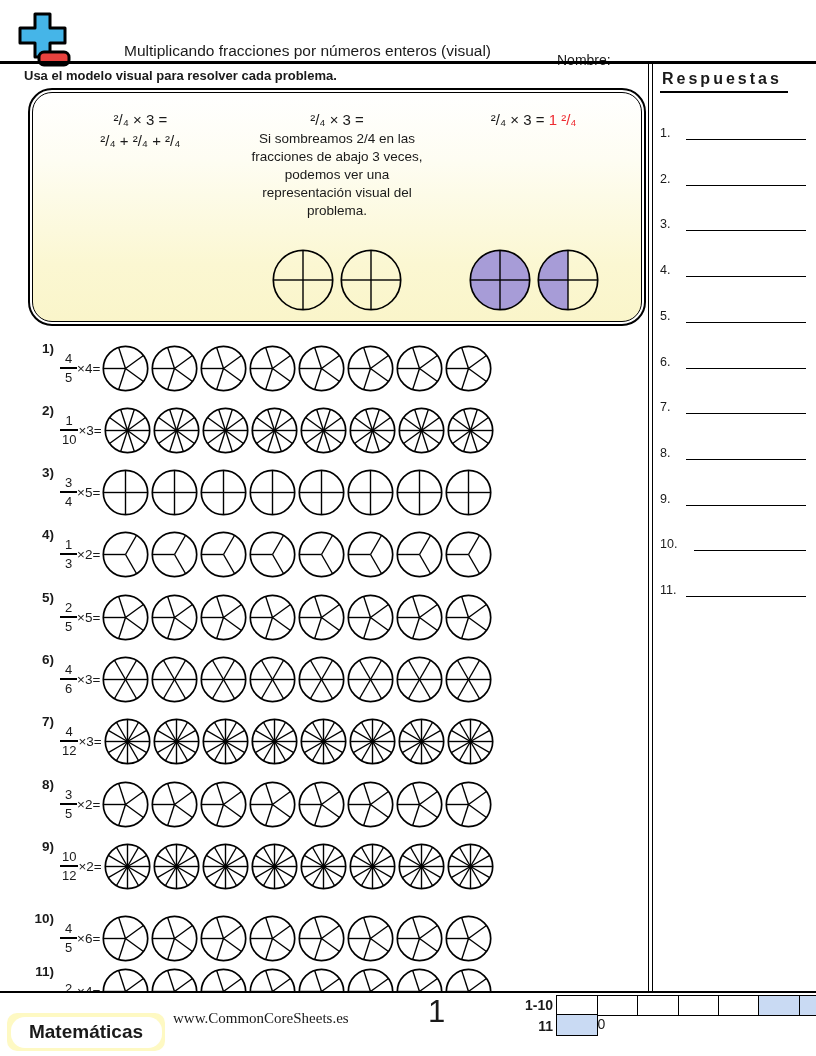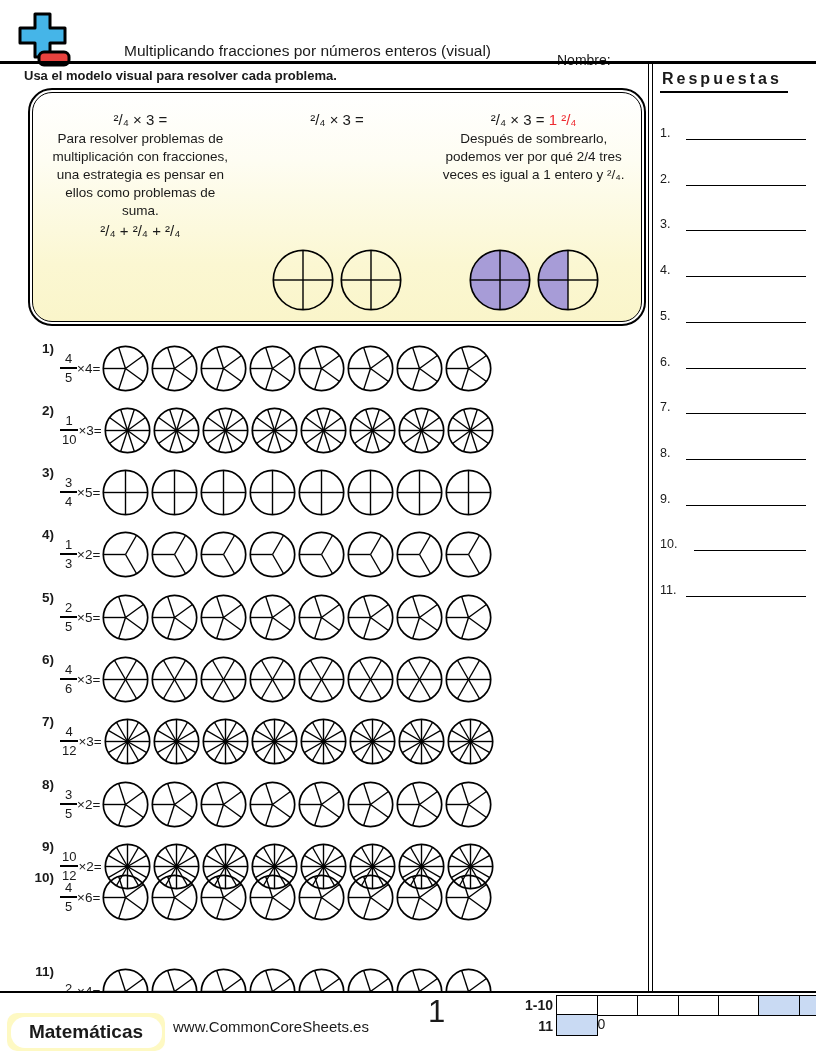--- a/index.html
+++ b/index.html
@@ -55,21 +55,21 @@
   .circles { display:flex; gap:2px; margin-left:2px; }
 
   
   .footer { position:absolute; left:0; top:991px; width:816px; height:65px;
             background:#fff; border-top:2.5px solid #000; z-index:5; }
   .badge-outer { position:absolute; left:7px; top:20px; width:158px; height:38px;
                  background:#fef9c3; border-radius:10px; padding:3.5px; }
   .badge-inner { width:100%; height:100%; background:#fff; border-radius:14px;
                  display:flex; align-items:center; justify-content:center;
                  font-size:19px; font-weight:bold; }
-  .site { position:absolute; left:173px; top:25px; font-size:15px; }
+  .site { position:absolute; left:173px; top:17px; font-size:15px;font-family:Liberation Serif, serif; }
   .page-num { position:absolute; left:428px; top:1px; font-size:31px; }
   .score-table { position:absolute; left:508px; top:2px; font-size:14px; }
   .score-row { display:flex; align-items:stretch; }
   .score-label { width:50px; text-align:right; padding-right:5px; line-height:21px;font-weight:bold; }
   .score-cell { width:28.5px; height:21px; border:1.6px solid #000; margin-left:-1.6px;
                 text-align:right; line-height:18px; background:#fff;padding-left:40px; }
   .score-cell.hl { background:#c9daf3; }
   .score-row.second .score-cell { margin-top:-1.6px; height:22px; }
 </style>
 </head>
@@ -83,45 +83,44 @@
 </div>
 <div class="hdr-title">Multiplicando fracciones por números enteros (visual)</div>
 <div class="hdr-name">Nombre:</div>
 <div class="hdr-rule"></div>
 <div class="instruction">Usa el modelo visual para resolver cada problema.</div>
 
 <div class="ex-outer">
   <div class="ex-inner">
     <div class="ex-col">
       <div class="ex-eq">²/₄ × 3 =</div>
-      <div class="ex-text">Para resolver problemas de multiplicación con fracciones, una estrategia es pensar en ellos como problemas de suma.</div>
       <div class="ex-sum">²/₄ + ²/₄ + ²/₄</div>
     </div>
     <div class="ex-col">
       <div class="ex-eq">²/₄ × 3 =</div>
+      <div class="ex-text">Si sombreamos 2/4 en las fracciones de abajo 3 veces, podemos ver una representación visual del problema.</div>
       <div class="ex-circles" id="ex-circles-2">
           <svg width="62" height="62" viewBox="0 0 62 62">
             <circle cx="31" cy="31" r="29.7" fill="none" stroke="#000" stroke-width="1.7"></circle>
             <line x1="31" y1="31" x2="60.70" y2="31.00" stroke="#000" stroke-width="1.4"></line>
             <line x1="31" y1="31" x2="31.00" y2="60.70" stroke="#000" stroke-width="1.4"></line>
             <line x1="31" y1="31" x2="1.30" y2="31.00" stroke="#000" stroke-width="1.4"></line>
             <line x1="31" y1="31" x2="31.00" y2="1.30" stroke="#000" stroke-width="1.4"></line>
           </svg>
           <svg width="62" height="62" viewBox="0 0 62 62">
             <circle cx="31" cy="31" r="29.7" fill="none" stroke="#000" stroke-width="1.7"></circle>
             <line x1="31" y1="31" x2="60.70" y2="31.00" stroke="#000" stroke-width="1.4"></line>
             <line x1="31" y1="31" x2="31.00" y2="60.70" stroke="#000" stroke-width="1.4"></line>
             <line x1="31" y1="31" x2="1.30" y2="31.00" stroke="#000" stroke-width="1.4"></line>
             <line x1="31" y1="31" x2="31.00" y2="1.30" stroke="#000" stroke-width="1.4"></line>
           </svg>
         </div>
     </div>
     <div class="ex-col">
       <div class="ex-eq"><span>²/₄ × 3 = </span><span class="red">1 ²/₄</span></div>
-      <div class="ex-text">Después de sombrearlo, podemos ver por qué 2/4 tres veces es igual a 1 entero y ²/₄.</div>
       <div class="ex-circles" id="ex-circles-3">
           <svg width="62" height="62" viewBox="0 0 62 62">
             <path d="M31,31 L31.00,60.70 A29.7,29.7 0 0 1 1.30,31.00 Z" fill="#a79cd7"></path>
             <path d="M31,31 L1.30,31.00 A29.7,29.7 0 0 1 31.00,1.30 Z" fill="#a79cd7"></path>
             <path d="M31,31 L31.00,1.30 A29.7,29.7 0 0 1 60.70,31.00 Z" fill="#a79cd7"></path>
             <path d="M31,31 L60.70,31.00 A29.7,29.7 0 0 1 31.00,60.70 Z" fill="#a79cd7"></path>
             <circle cx="31" cy="31" r="29.7" fill="none" stroke="#000" stroke-width="1.7"></circle>
             <line x1="31" y1="31" x2="60.70" y2="31.00" stroke="#000" stroke-width="1.4"></line>
             <line x1="31" y1="31" x2="31.00" y2="60.70" stroke="#000" stroke-width="1.4"></line>
             <line x1="31" y1="31" x2="1.30" y2="31.00" stroke="#000" stroke-width="1.4"></line>
@@ -995,21 +994,21 @@
           <line x1="23.5" y1="23.5" x2="4.27" y2="34.60" stroke="#000" stroke-width="1.4"></line>
           <line x1="23.5" y1="23.5" x2="1.30" y2="23.50" stroke="#000" stroke-width="1.4"></line>
           <line x1="23.5" y1="23.5" x2="4.27" y2="12.40" stroke="#000" stroke-width="1.4"></line>
           <line x1="23.5" y1="23.5" x2="12.40" y2="4.27" stroke="#000" stroke-width="1.4"></line>
           <line x1="23.5" y1="23.5" x2="23.50" y2="1.30" stroke="#000" stroke-width="1.4"></line>
           <line x1="23.5" y1="23.5" x2="34.60" y2="4.27" stroke="#000" stroke-width="1.4"></line>
           <line x1="23.5" y1="23.5" x2="42.73" y2="12.40" stroke="#000" stroke-width="1.4"></line>
         </svg>
       </span>
     </div>
-    <div class="prob-row" style="top: 867px;">
+    <div class="prob-row" style="top: 908px;">
       <span class="prob-label">10)</span>
       <span class="frac">
         <span class="num">4</span>
         <span class="bar"></span>
         <span class="den">5</span>
       </span>
       <span class="mult">×6=</span>
       <span class="circles">
         <svg width="47" height="47" viewBox="0 0 47 47">
           <circle cx="23.5" cy="23.5" r="22.2" fill="none" stroke="#000" stroke-width="1.7"></circle>

